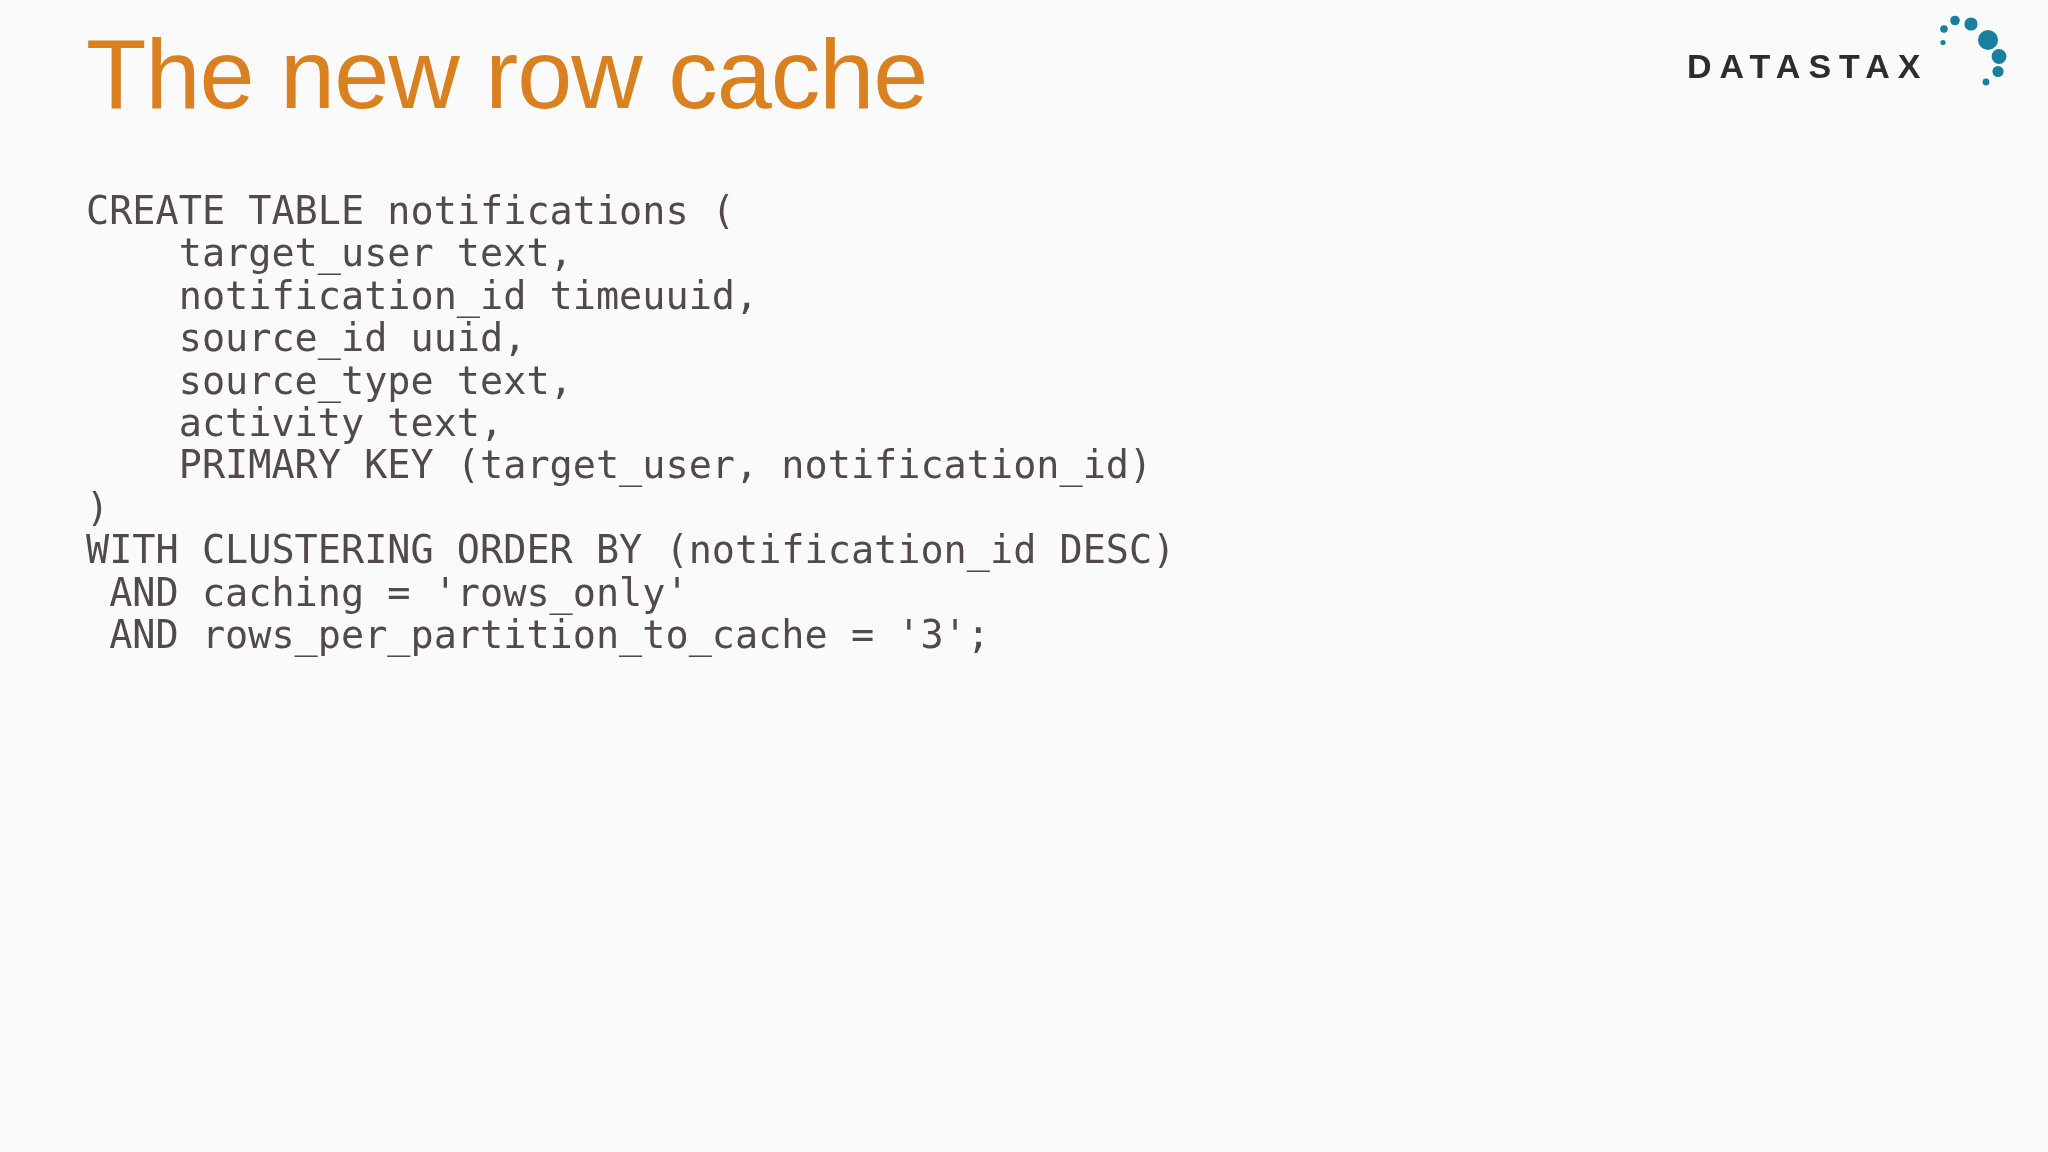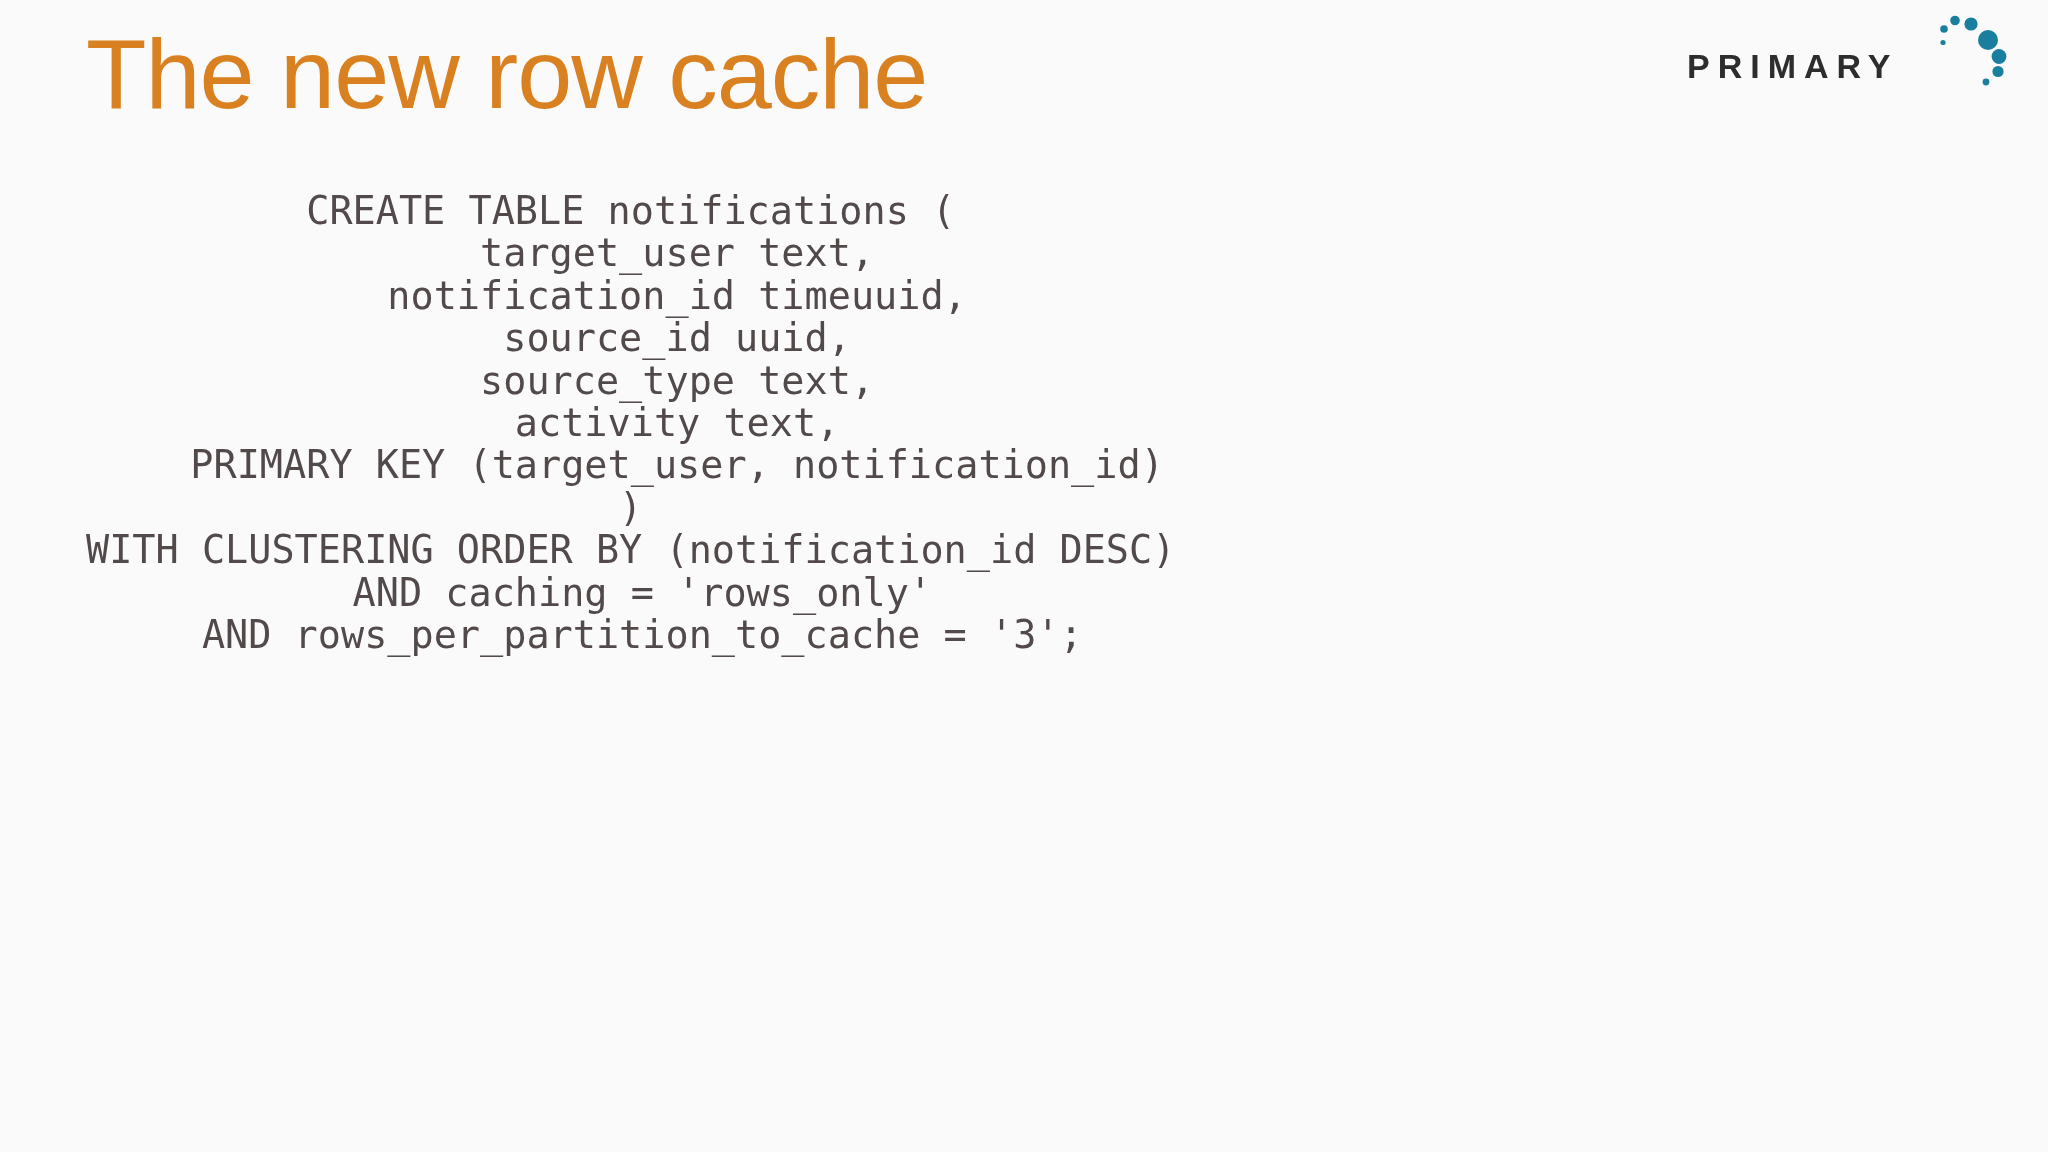--- a/index.html
+++ b/index.html
@@ -58,34 +58,33 @@
   
   .code-block {
     position: absolute;
     left: 86px;
     top: 190px;
     font-family: "DejaVu Sans Mono", "Liberation Mono", monospace;
     font-size: 38.5px;
     line-height: 42.4px;
     color: #524a4a;
     white-space: pre;
-    text-align: center;
   }
   .code-line {
     white-space: pre;
     min-height: 42.4px;
   }
 </style>
 </head>
 <body>
 
 <h1 class="slide-title">The new row cache</h1>
 
 <div class="logo">
-  <span class="logo-text">PRIMARY</span>
+  <span class="logo-text">DATASTAX</span>
   <svg class="logo-swirl" width="368" height="120" viewBox="0 0 368 120" xmlns="http://www.w3.org/2000/svg">
     <g fill="#1a7f9e">
       <circle cx="263" cy="42.5" r="2.6"></circle>
       <circle cx="264" cy="29" r="3.8"></circle>
       <circle cx="275" cy="20.5" r="4.8"></circle>
       <circle cx="291" cy="24" r="6.6"></circle>
       <circle cx="308" cy="40" r="10"></circle>
       <circle cx="319" cy="56.5" r="7.4"></circle>
       <circle cx="318" cy="71.5" r="5.6"></circle>
       <circle cx="306" cy="82" r="3.4"></circle>

